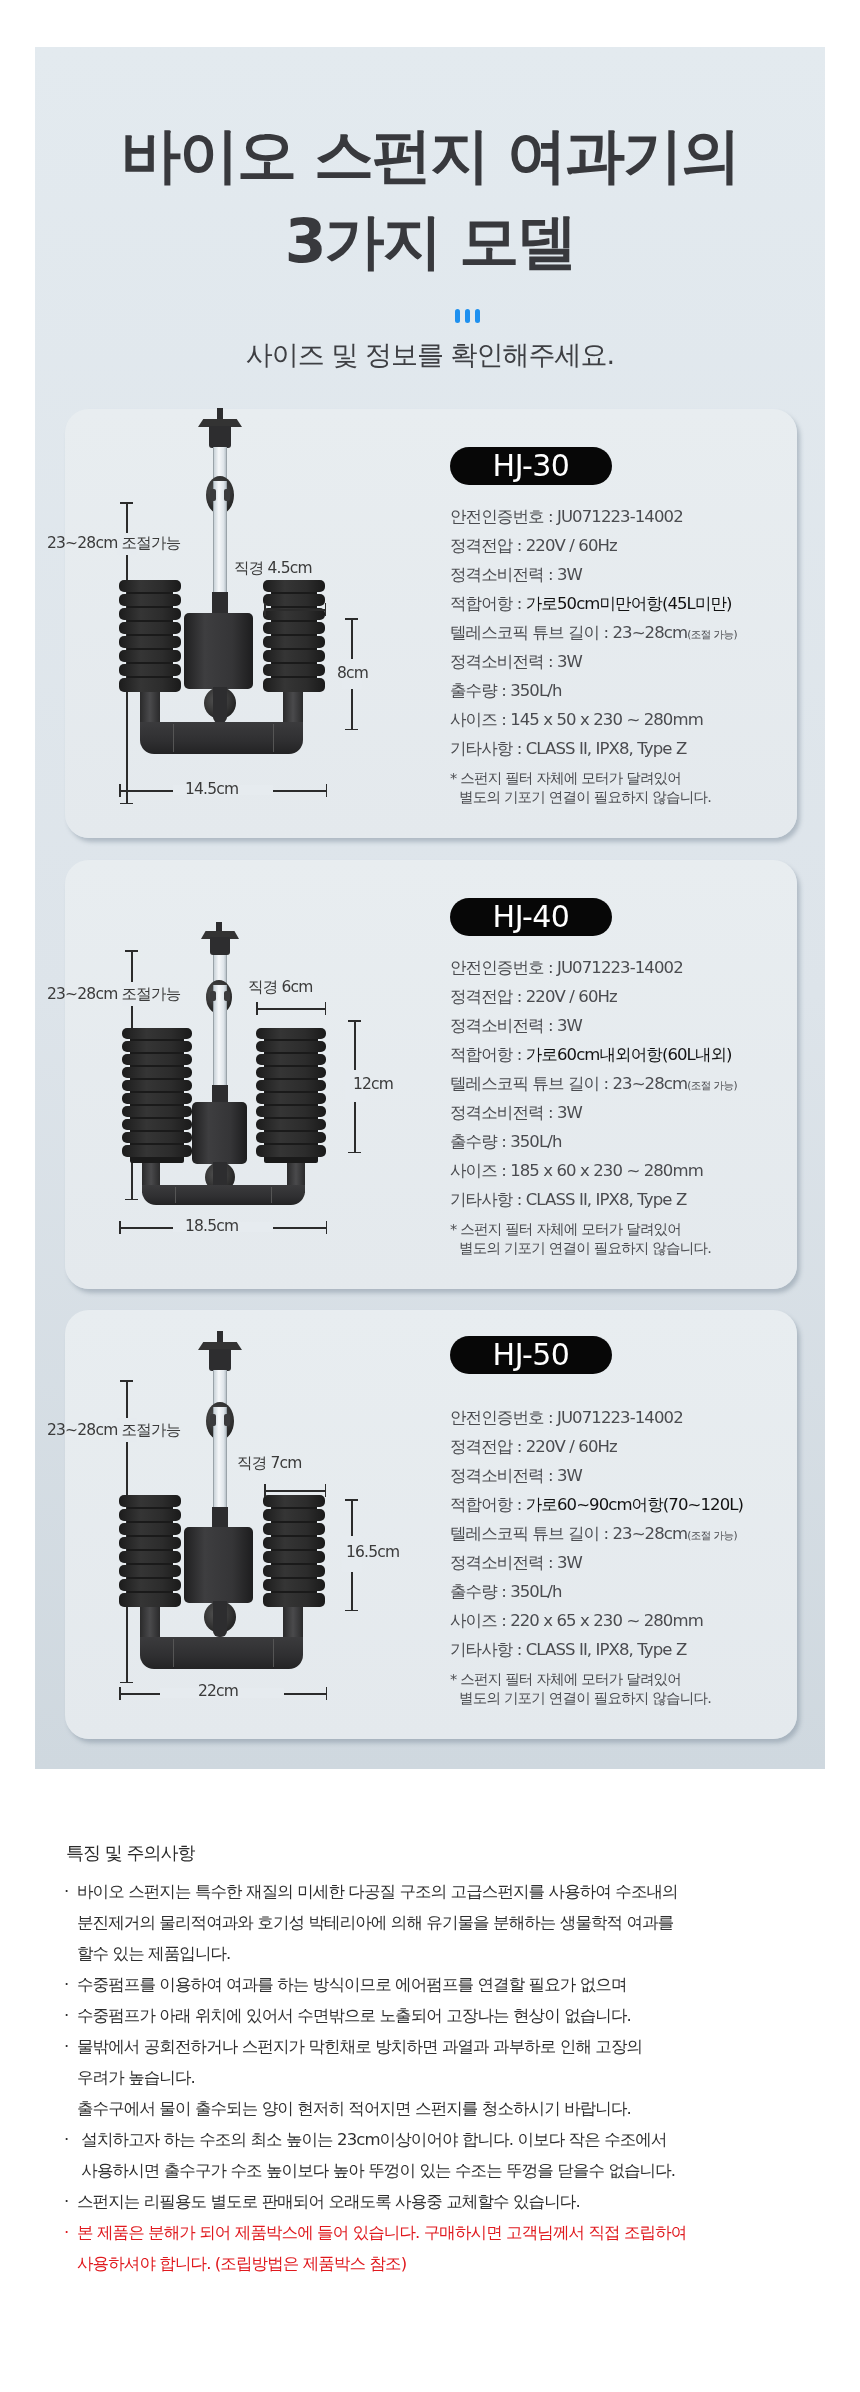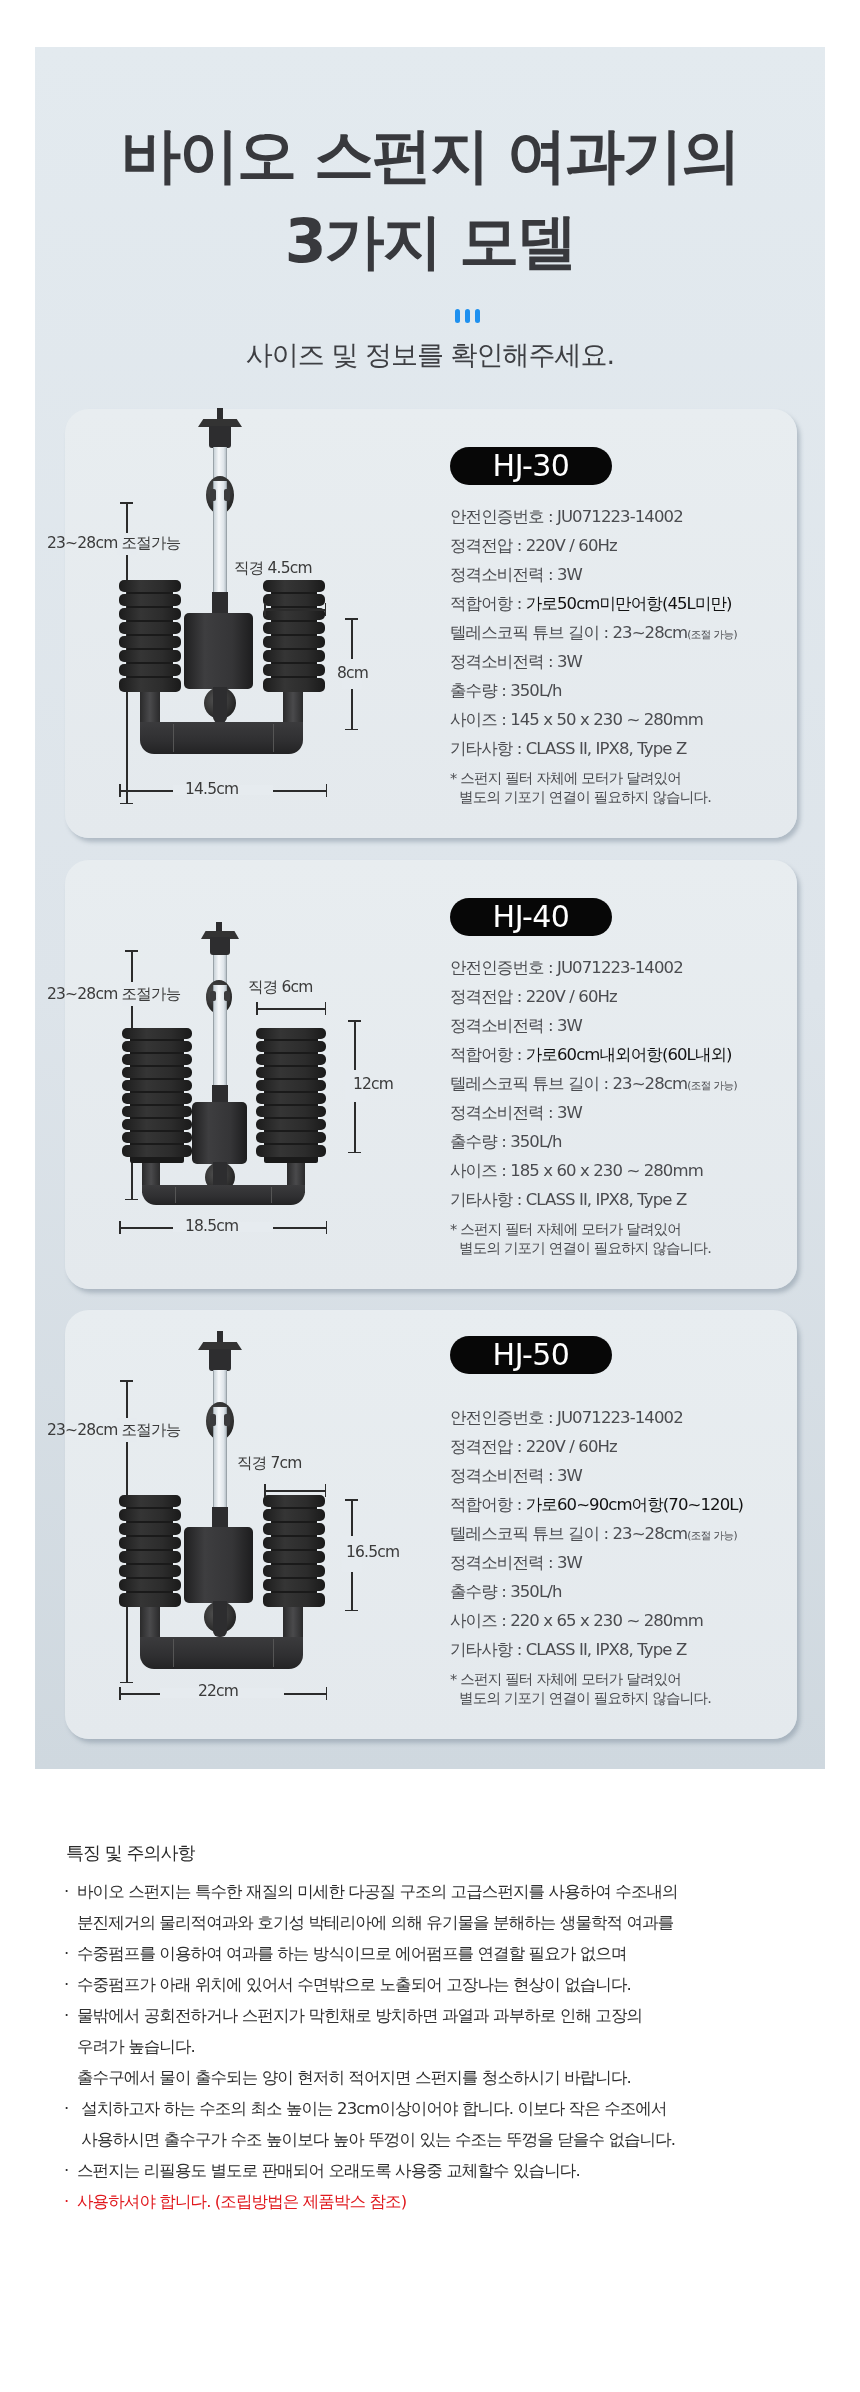--- a/index.html
+++ b/index.html
@@ -308,20 +308,21 @@
     </div>
   </div>
 </div>
 
 <div class="notes-title">특징 및 주의사항</div>
 <div class="notes">
   <div class="note">
     <span class="bullet">·</span>
     <span class="line">바이오 스펀지는 특수한 재질의 미세한 다공질 구조의 고급스펀지를 사용하여 수조내의</span>
     <span class="line">분진제거의 물리적여과와 호기성 박테리아에 의해 유기물을 분해하는 생물학적 여과를</span>
+    <span class="line">할수 있는 제품입니다.</span>
   </div>
   <div class="note">
     <span class="bullet">·</span>
     <span class="line">수중펌프를 이용하여 여과를 하는 방식이므로 에어펌프를 연결할 필요가 없으며</span>
   </div>
   <div class="note">
     <span class="bullet">·</span>
     <span class="line">수중펌프가 아래 위치에 있어서 수면밖으로 노출되어 고장나는 현상이 없습니다.</span>
   </div>
   <div class="note">
@@ -334,15 +335,16 @@
     <span class="bullet">·</span>
     <span class="line" style="white-space:pre;"> 설치하고자 하는 수조의 최소 높이는 23cm이상이어야 합니다. 이보다 작은 수조에서</span>
     <span class="line" style="white-space:pre;"> 사용하시면 출수구가 수조 높이보다 높아 뚜껑이 있는 수조는 뚜껑을 닫을수 없습니다.</span>
   </div>
   <div class="note">
     <span class="bullet">·</span>
     <span class="line">스펀지는 리필용도 별도로 판매되어 오래도록 사용중 교체할수 있습니다.</span>
   </div>
   <div class="note red">
     <span class="bullet">·</span>
+    <span class="line">본 제품은 분해가 되어 제품박스에 들어 있습니다. 구매하시면 고객님께서 직접 조립하여</span>
     <span class="line">사용하셔야 합니다. (조립방법은 제품박스 참조)</span>
   </div>
 </div>
 
 </body></html>

